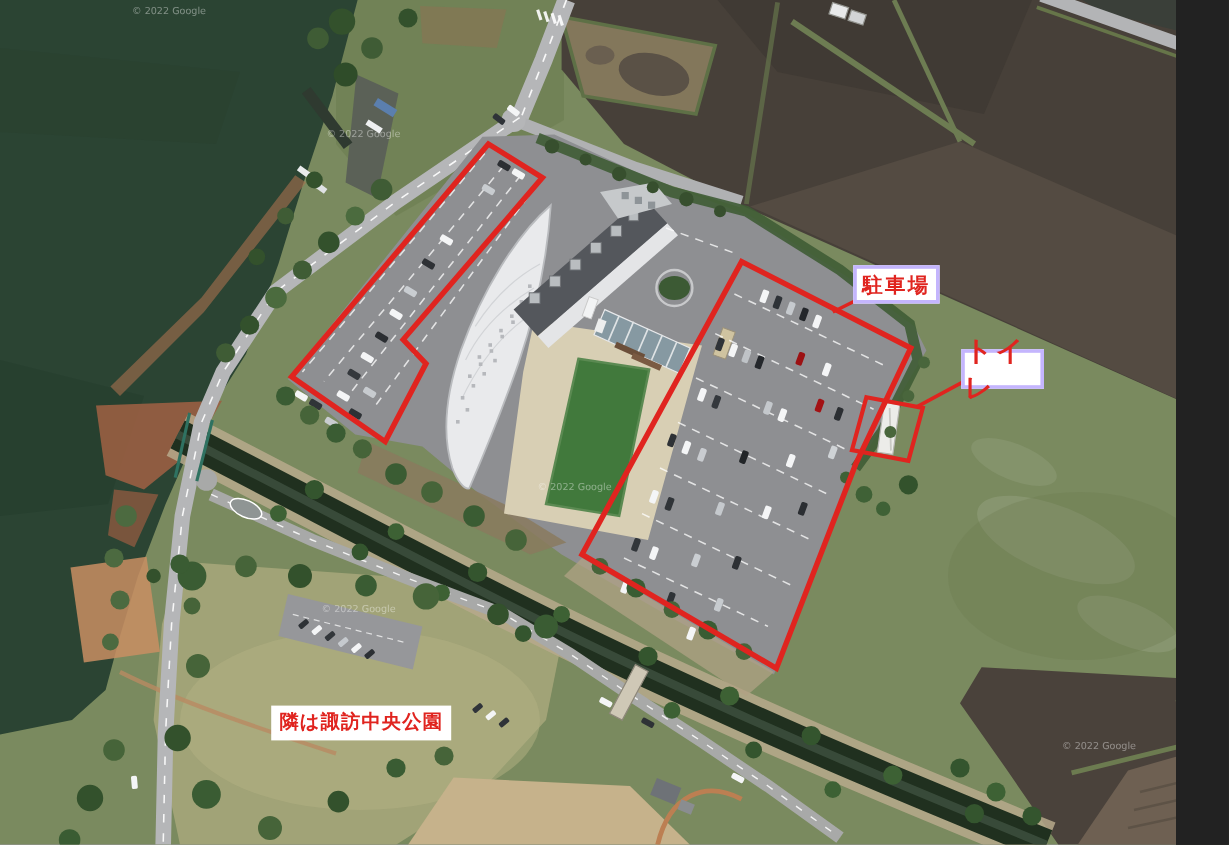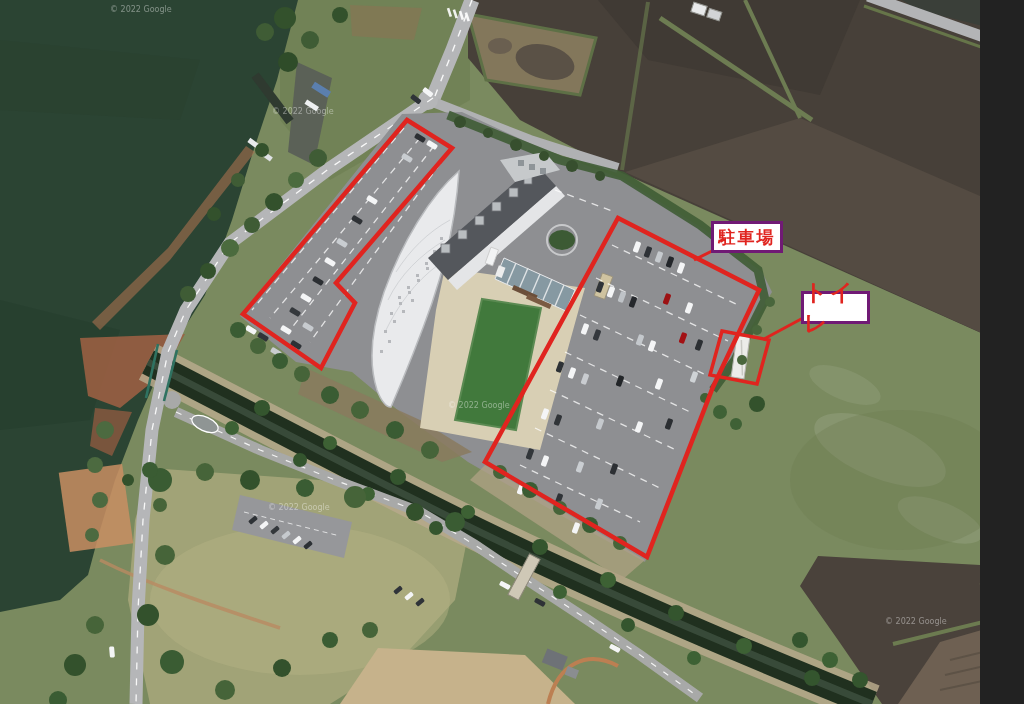--- a/index.html
+++ b/index.html
@@ -2,21 +2,21 @@
 <html><head>
 <meta charset="utf-8">
 <style>
   html,body{margin:0;padding:0;background:#222;}
   #stage{position:relative;width:943px;height:704px;overflow:hidden;
          font-family:"DejaVu Sans","Liberation Sans",sans-serif;background:#e5e5e5;padding-left:37px;}
   #scene{position:absolute;left:0;top:0;}
   .ann-label{position:absolute;display:flex;align-items:center;justify-content:center;
              background:#ffffff;color:#e0241f;font-weight:bold;z-index:10;
              font-family:"DejaVu Sans","Liberation Sans",sans-serif;}
-  .ann-label.boxed{border:3px solid #701a75;}
+  .ann-label.boxed{border:3px solid #c4b5fd;}
   #label-parking{left:711px;top:221px;width:66px;height:26px;font-size:17px;letter-spacing:2px;}
   #label-toilet{left:801px;top:291px;width:63px;height:27px;font-size:23px;letter-spacing:2px;}
   #label-park-note{left:226px;top:588px;width:150px;height:29px;font-size:16px;letter-spacing:1px;}
 </style>
 </head>
 <body>
 
 <div id="stage">
 <svg id="scene" width="1024" height="704" viewBox="0 0 1024 704" xmlns="http://www.w3.org/2000/svg">
 
@@ -408,13 +408,14 @@
     <polygon points="407,120 452,148 336,283 355,303 321,368 243,314" stroke-width="4.5"></polygon>
     <polygon points="618,218 759,290 713,387 647,557 485,462" stroke-width="4.5"></polygon>
     <polygon points="722,331 769,340 757,384 710,375" stroke-width="3.5"></polygon>
     <line x1="714" y1="250" x2="694" y2="260" stroke-width="3"></line>
     <line x1="803" y1="318" x2="764" y2="339" stroke-width="3"></line>
   </g>
 </svg>
 
 <div id="label-parking" class="ann-label boxed">駐車場</div>
 <div id="label-toilet" class="ann-label boxed">トイレ</div>
+<div id="label-park-note" class="ann-label">隣は諏訪中央公園</div>
 </div>
 
 </body></html>

